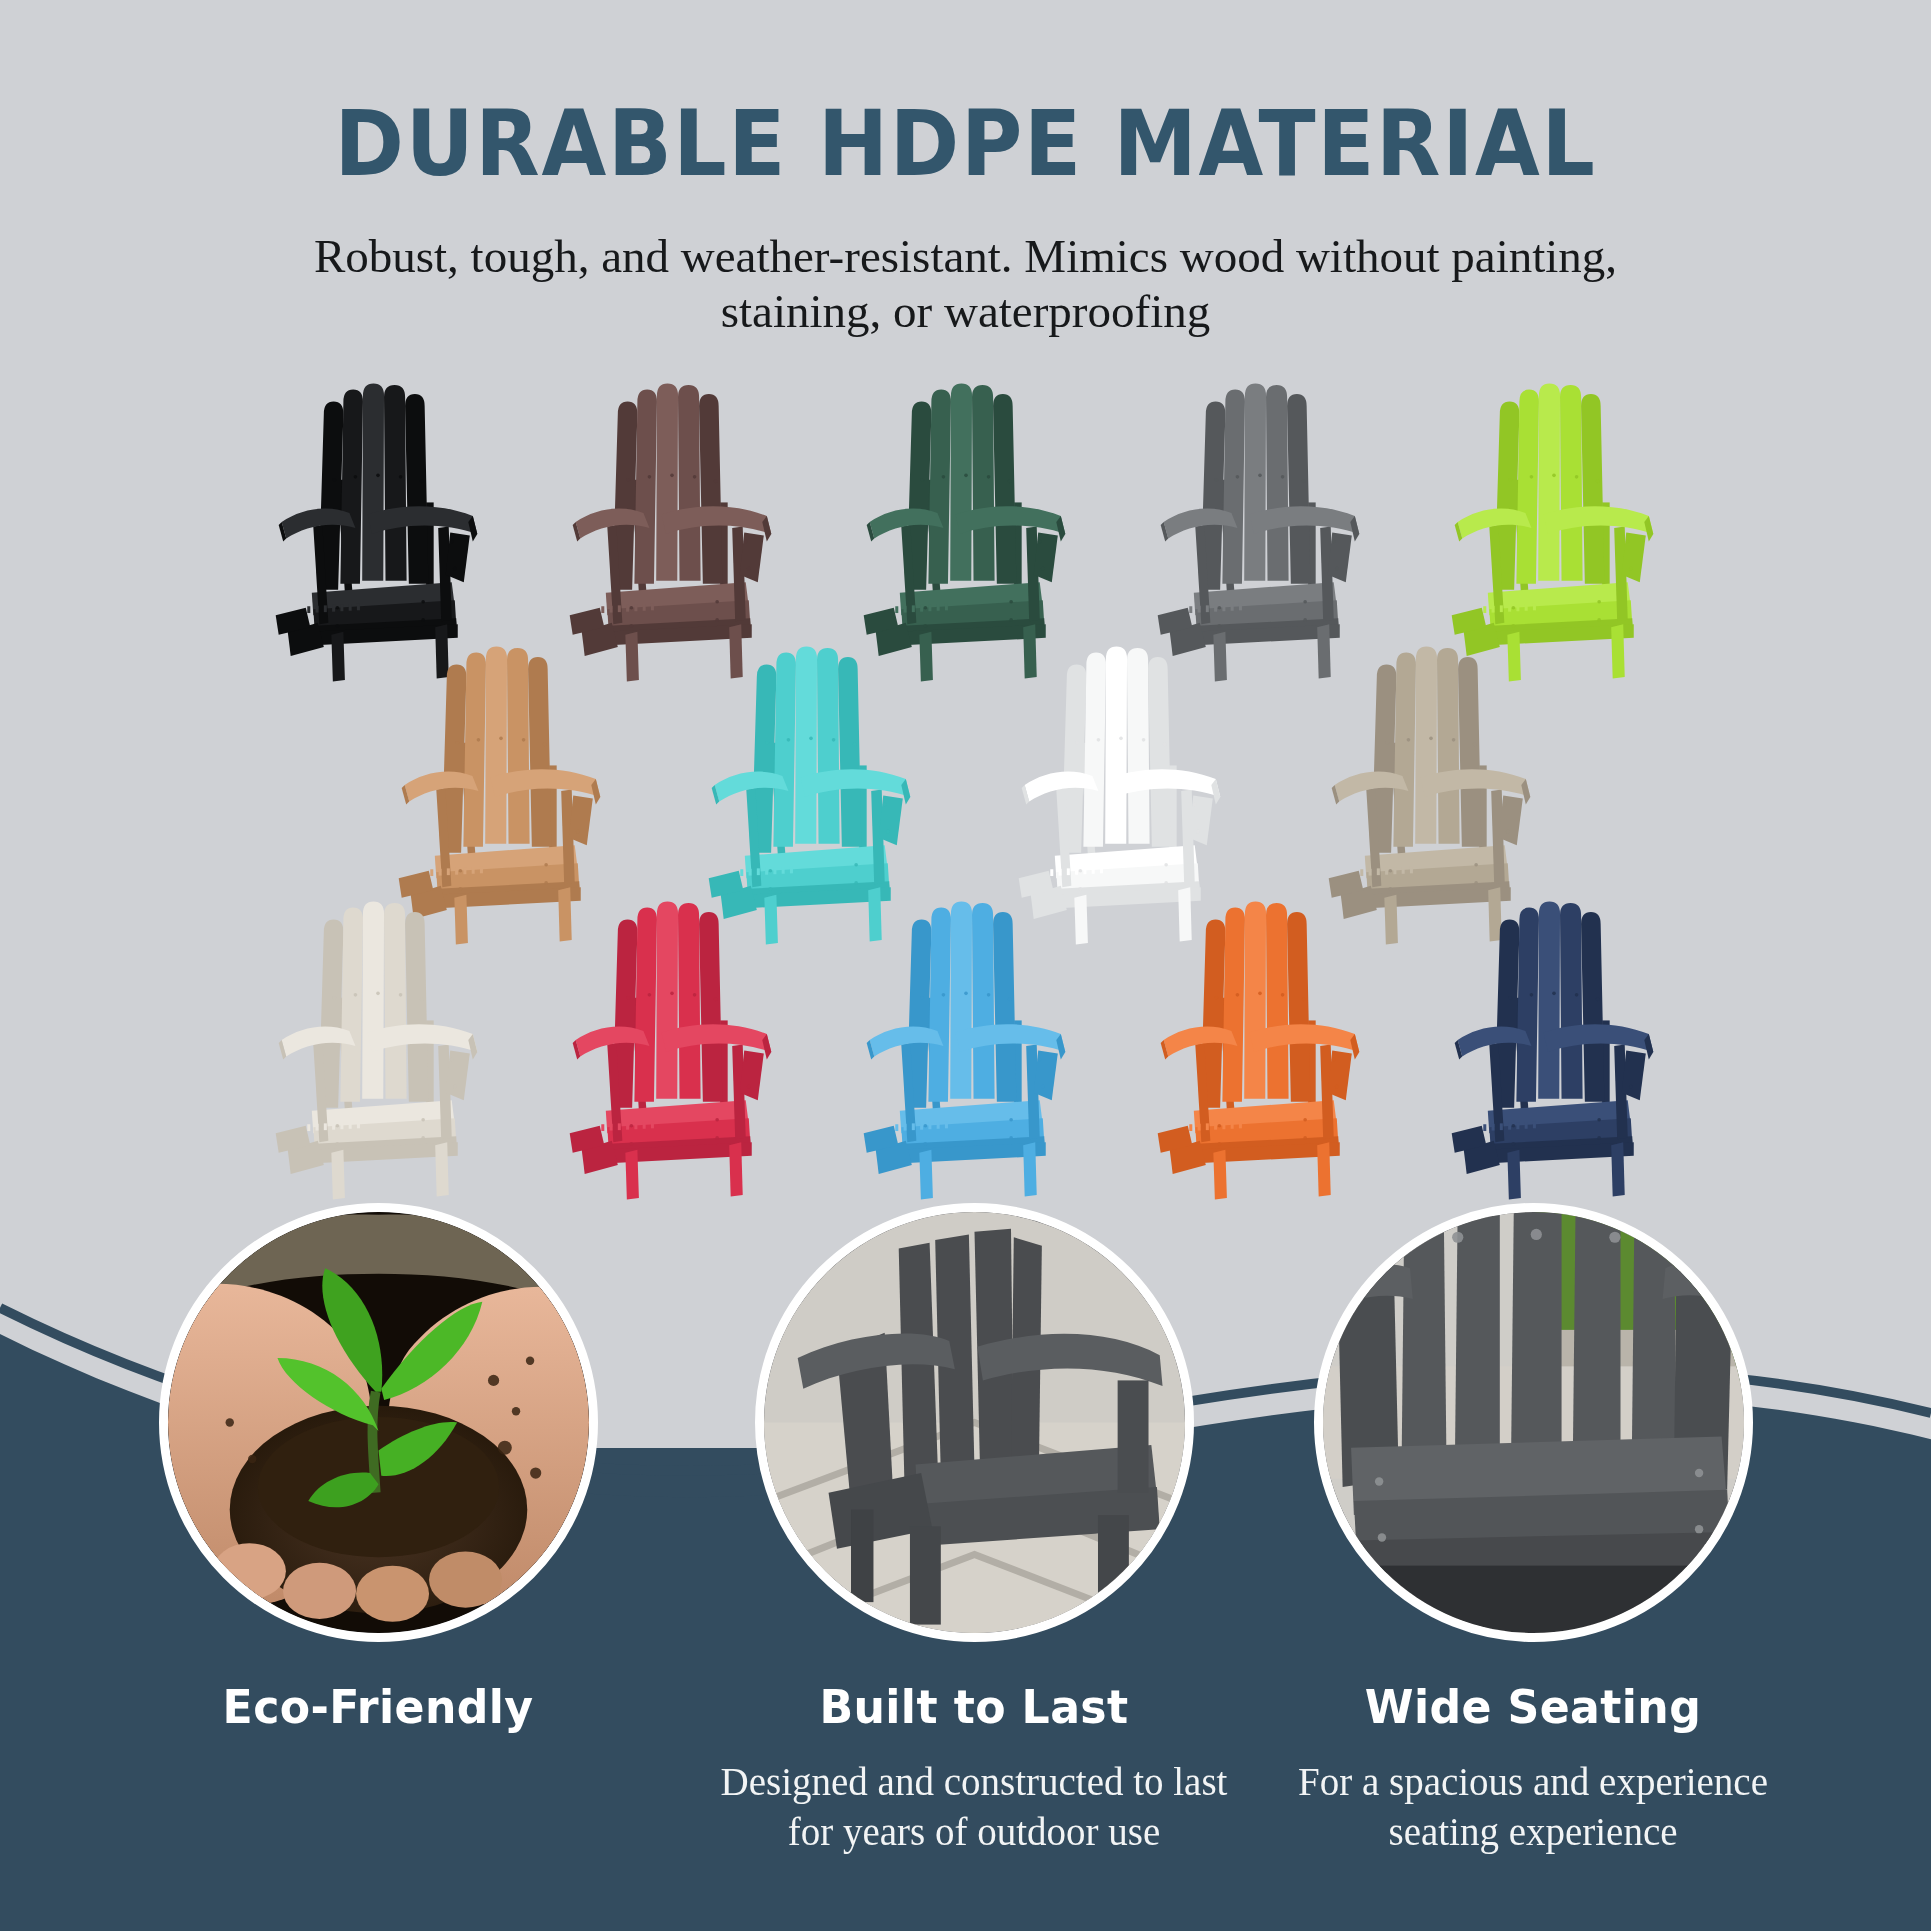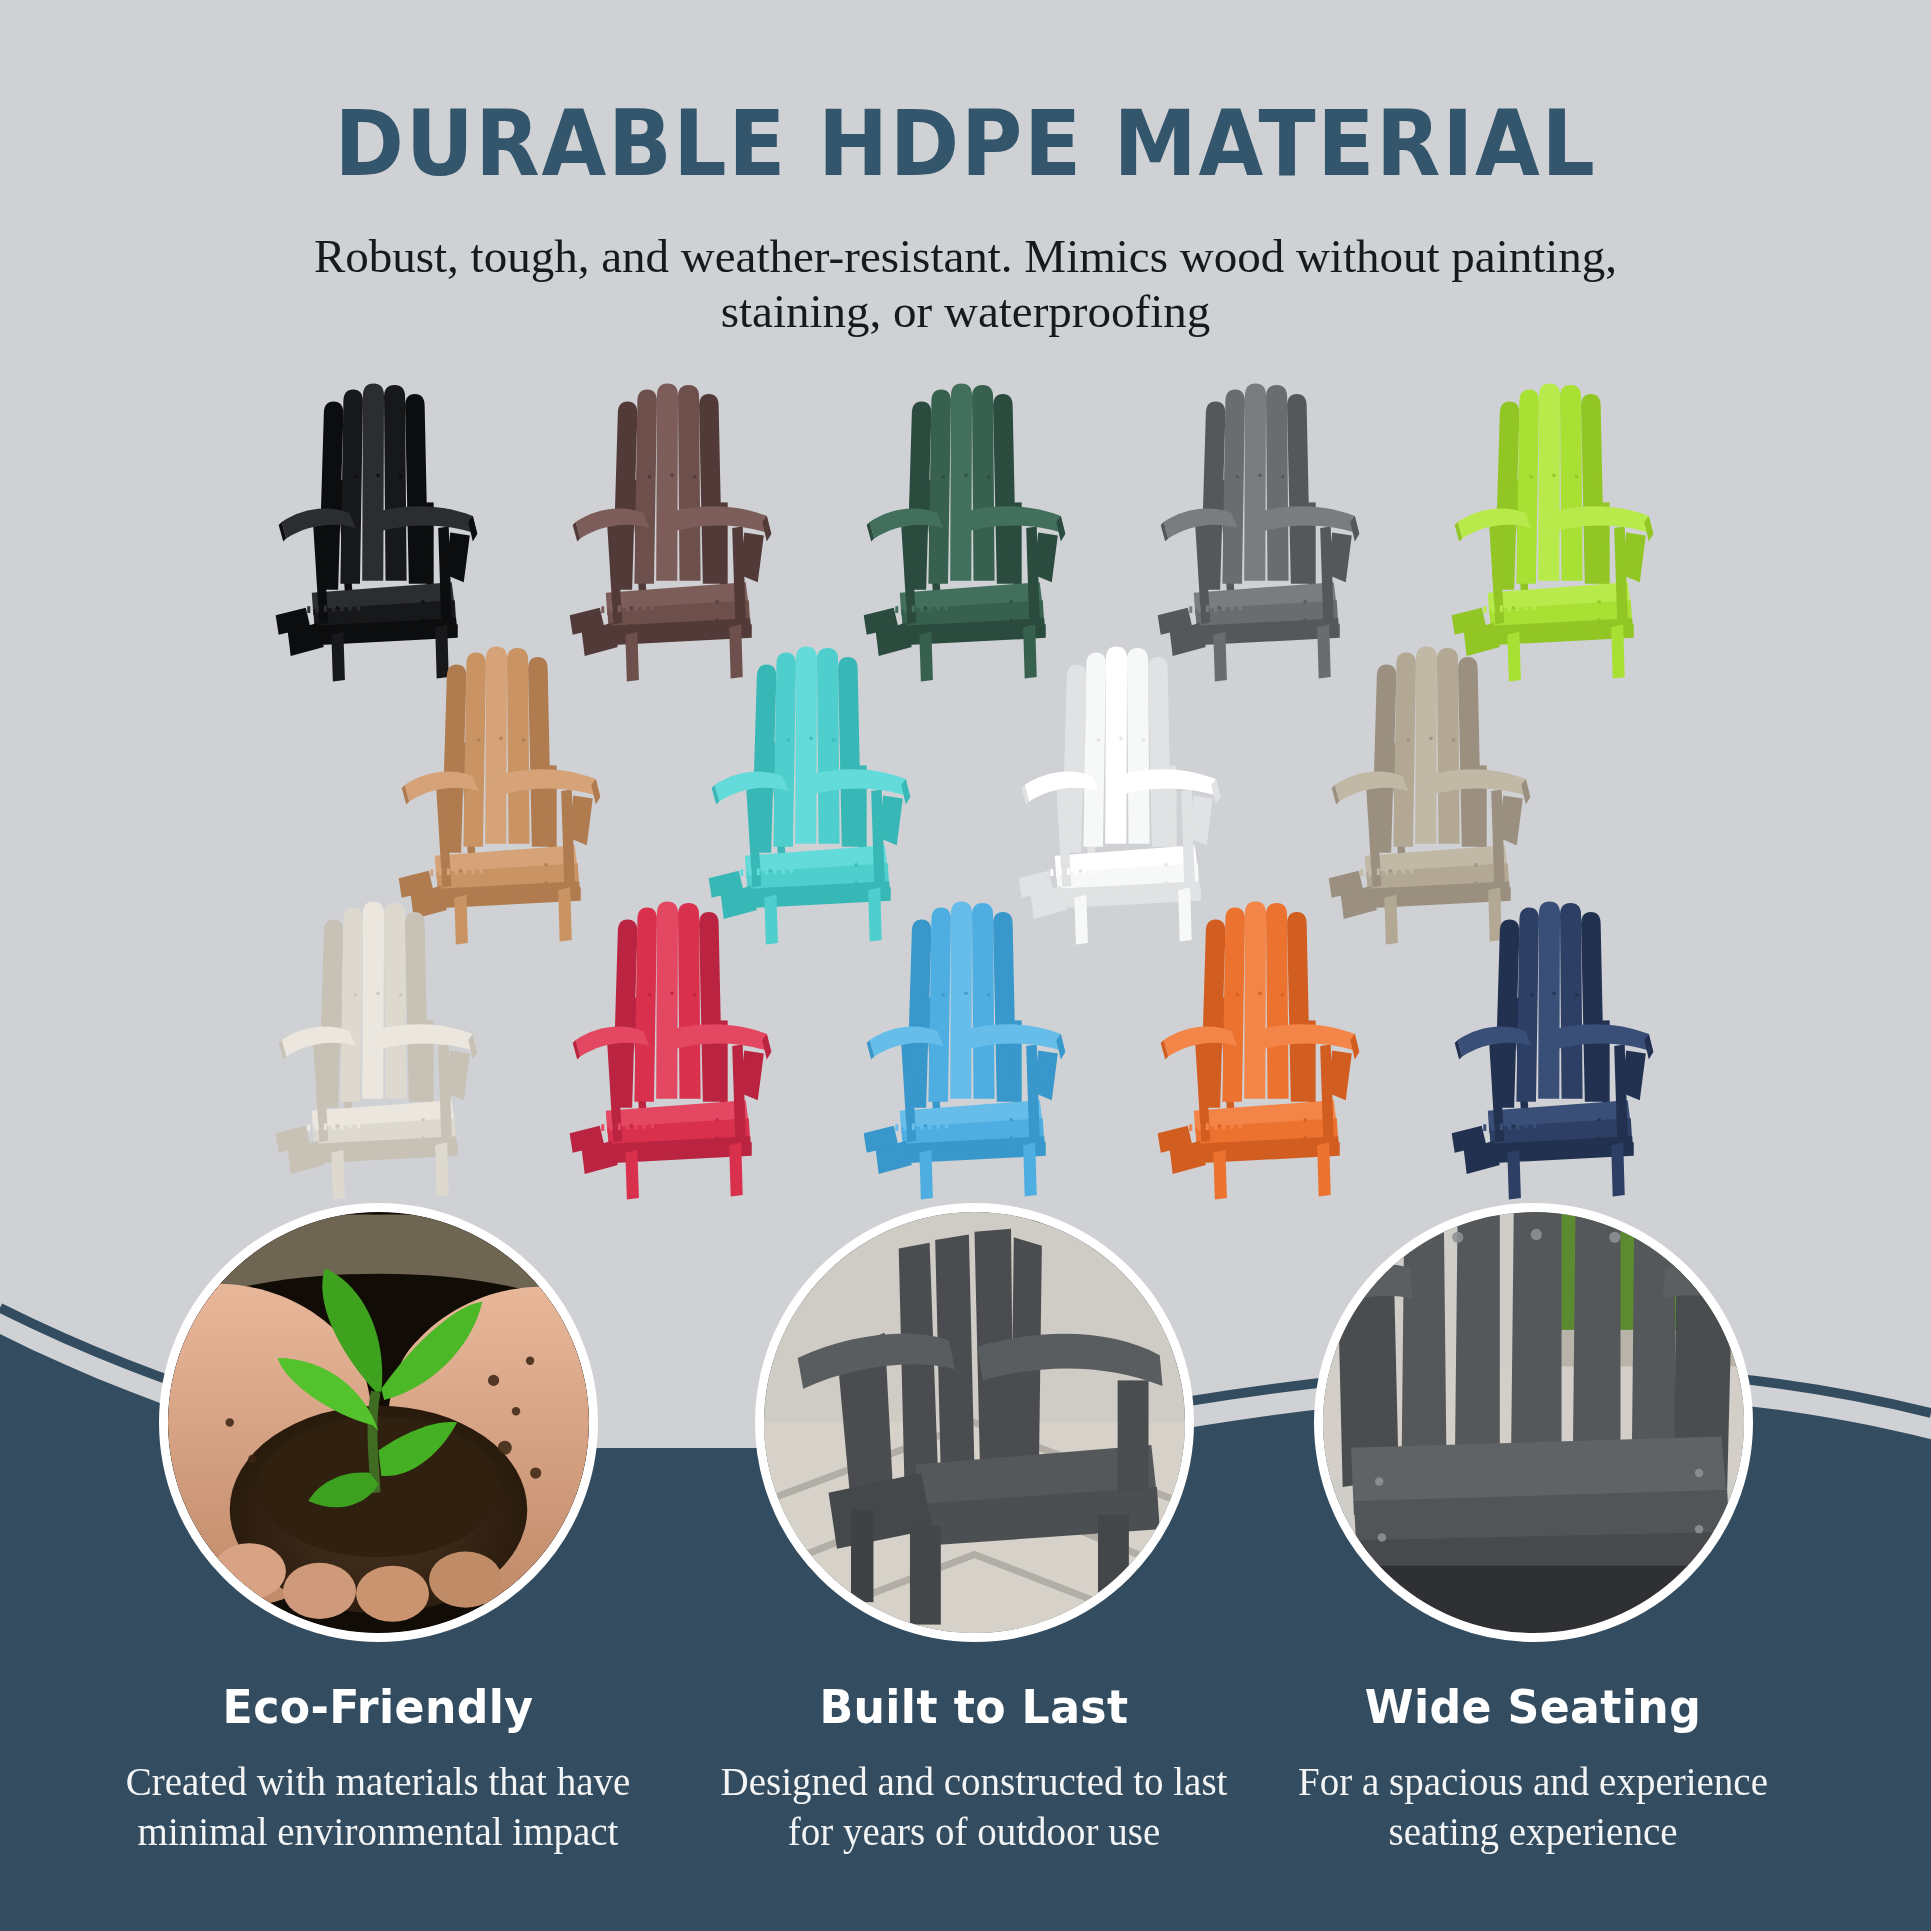--- a/index.html
+++ b/index.html
@@ -738,21 +738,20 @@
               <circle cx="248" cy="142" r="3"></circle>
       <circle cx="258" cy="106" r="3"></circle>
               <circle cx="240" cy="168" r="5"></circle>
       <circle cx="262" cy="186" r="4"></circle>
               <circle cx="44" cy="150" r="3"></circle>
       <circle cx="60" cy="176" r="3"></circle>
     </g>
   </svg></div>
       </div>
       <h3>Eco-Friendly</h3>
-      <p>Created with materials that have minimal environmental impact</p>
     </div>
     <div class="feat" style="left: 693px;">
       <div class="circle">
         <div class="inner">
   <svg viewBox="0 0 300 300" width="100%" height="100%">
     <rect width="300" height="300" fill="#cfccc6"></rect>
     <rect y="150" width="300" height="150" fill="#d6d2ca"></rect>
     <g stroke="#a9a59d" stroke-width="5" fill="none" opacity=".8">
       <path d="M-10,210 L150,150 L310,212"></path>
       <path d="M-10,260 L150,196 L310,262"></path>

